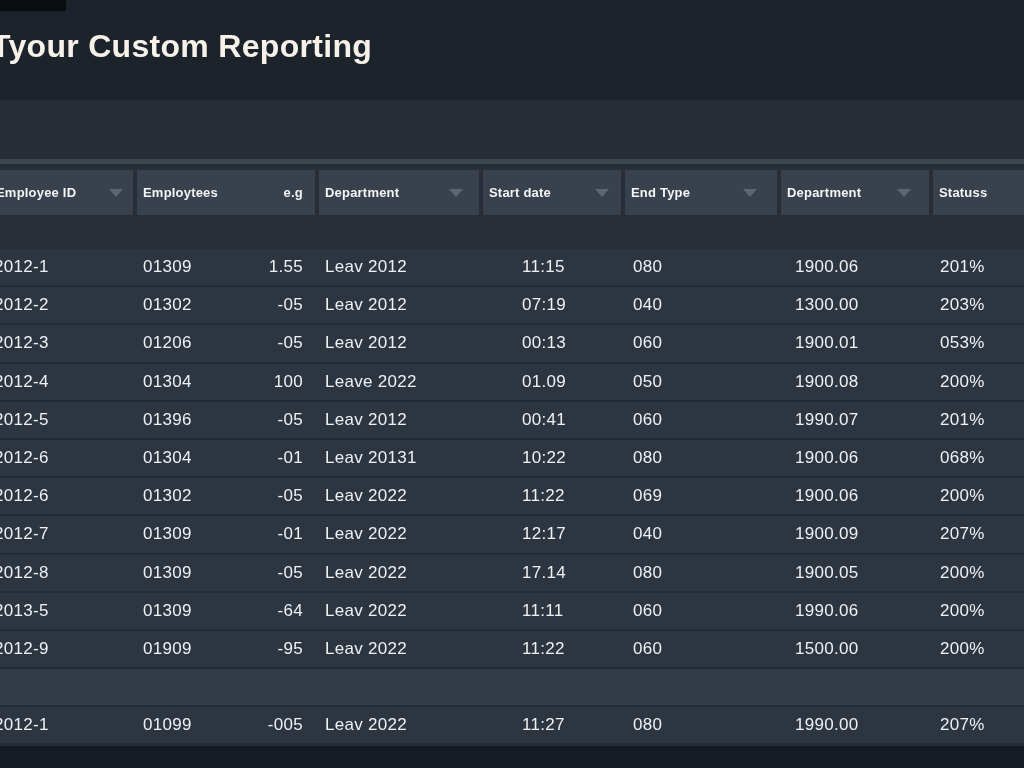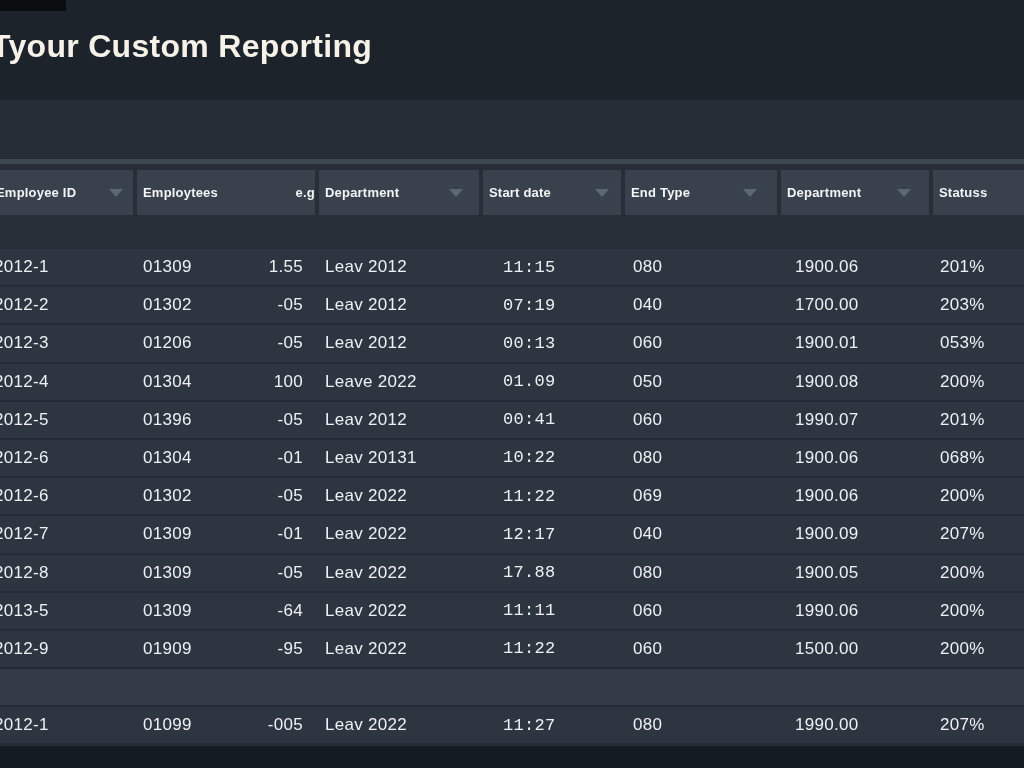--- a/index.html
+++ b/index.html
@@ -68,21 +68,21 @@
   }
   .th1 { left: 0;     width: 133px; }
   .th2 { left: 137px; width: 178px; justify-content: space-between; text-align: center; }
   .th3 { left: 319px; width: 160px; }
   .th4 { left: 483px; width: 138px; }
   .th5 { left: 625px; width: 152px; }
   .th6 { left: 781px; width: 148px; }
   .th7 { left: 933px; width: 115px;  }
   .th-label { padding-left: 6px; white-space: nowrap; }
   .th1 .th-label { margin-left: -10px; }
-  .th2 .sub { font-weight: 700; }
+  .th2 .sub { padding-right: 12px; font-weight: 700; }
   .sort-chevron {
     position: absolute; top: 19px;
     width: 0; height: 0;
     border-left: 7px solid transparent; border-right: 7px solid transparent;
     border-top: 8px solid #5c6775;
   }
   .th1 .sort-chevron { right: 10px; }
   .th3 .sort-chevron { right: 16px; }
   .th4 .sort-chevron { right: 12px; }
   .th5 .sort-chevron { right: 20px; }
@@ -97,21 +97,21 @@
   .trow.empty { background: #323b47; }
   .cc {
     position: absolute; top: 0; height: 36px; display: flex; align-items: center;
     font-size: 17px; font-weight: 400; color: #eef1f4; letter-spacing: 0.3px;
     white-space: nowrap;
   }
   .cid     { left: -6px;  }
   .cemp    { left: 143px; }
   .ceg     { right: 721px; }
   .cdept   { left: 325px; }
-  .cstart  { left: 503px; font-family: Liberation Mono, monospace; }
+  .cstart  { left: 522px; }
   .cend    { left: 633px; }
   .cdept2  { left: 795px; }
   .cstatus { left: 940px; }
 
   .bottom-band { position: absolute; left: 0; top: 746px; width: 1024px; height: 22px; background: #151b22; }
 </style>
 </head>
 <body>
 
 <div class="app">
@@ -199,21 +199,21 @@
           <span class="cc cdept2">1900.06</span>
           <span class="cc cstatus">201%</span>
         </div>
         <div class="trow">
           <span class="cc cid">2012-2</span>
           <span class="cc cemp">01302</span>
           <span class="cc ceg">-05</span>
           <span class="cc cdept">Leav 2012</span>
           <span class="cc cstart">07:19</span>
           <span class="cc cend">040</span>
-          <span class="cc cdept2">1700.00</span>
+          <span class="cc cdept2">1300.00</span>
           <span class="cc cstatus">203%</span>
         </div>
         <div class="trow">
           <span class="cc cid">2012-3</span>
           <span class="cc cemp">01206</span>
           <span class="cc ceg">-05</span>
           <span class="cc cdept">Leav 2012</span>
           <span class="cc cstart">00:13</span>
           <span class="cc cend">060</span>
           <span class="cc cdept2">1900.01</span>
@@ -267,21 +267,21 @@
           <span class="cc cstart">12:17</span>
           <span class="cc cend">040</span>
           <span class="cc cdept2">1900.09</span>
           <span class="cc cstatus">207%</span>
         </div>
         <div class="trow">
           <span class="cc cid">2012-8</span>
           <span class="cc cemp">01309</span>
           <span class="cc ceg">-05</span>
           <span class="cc cdept">Leav 2022</span>
-          <span class="cc cstart">17.88</span>
+          <span class="cc cstart">17.14</span>
           <span class="cc cend">080</span>
           <span class="cc cdept2">1900.05</span>
           <span class="cc cstatus">200%</span>
         </div>
         <div class="trow">
           <span class="cc cid">2013-5</span>
           <span class="cc cemp">01309</span>
           <span class="cc ceg">-64</span>
           <span class="cc cdept">Leav 2022</span>
           <span class="cc cstart">11:11</span>

